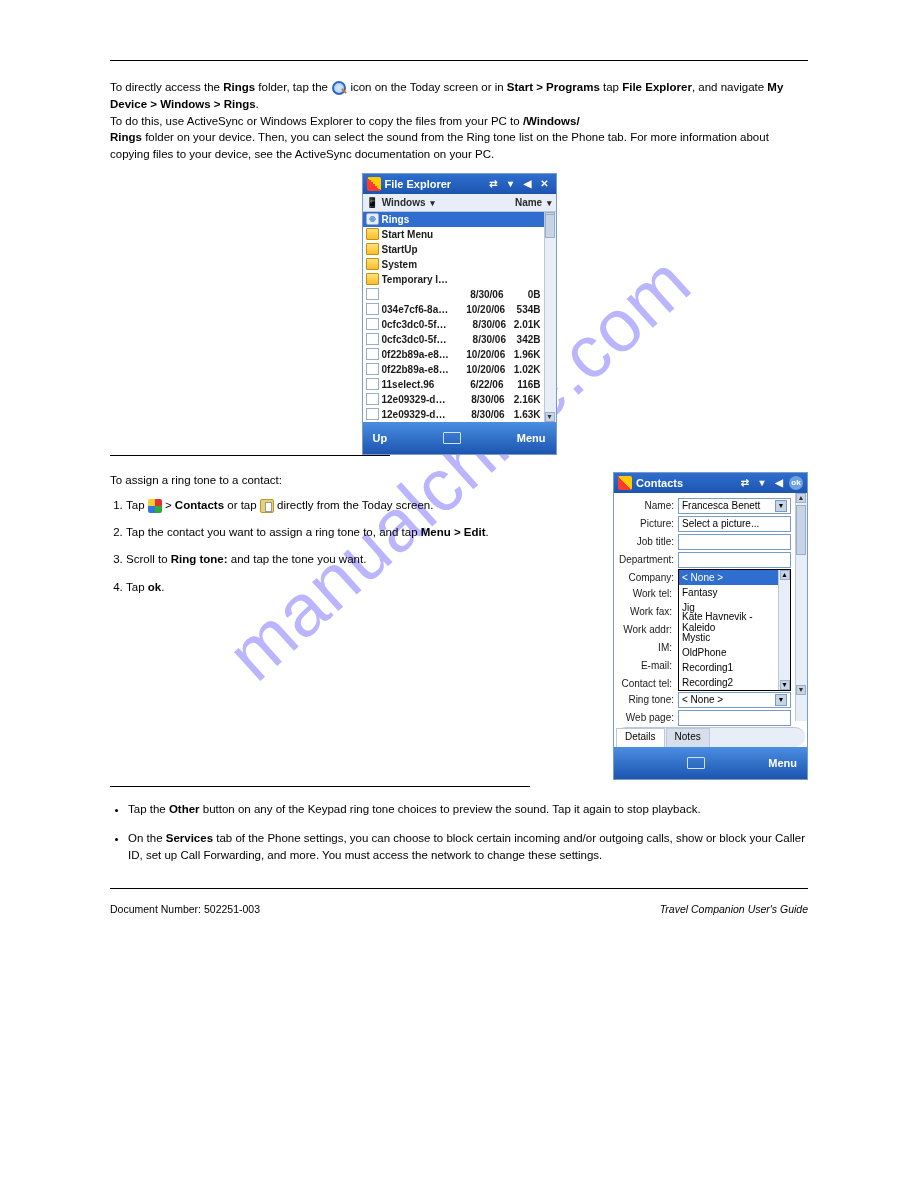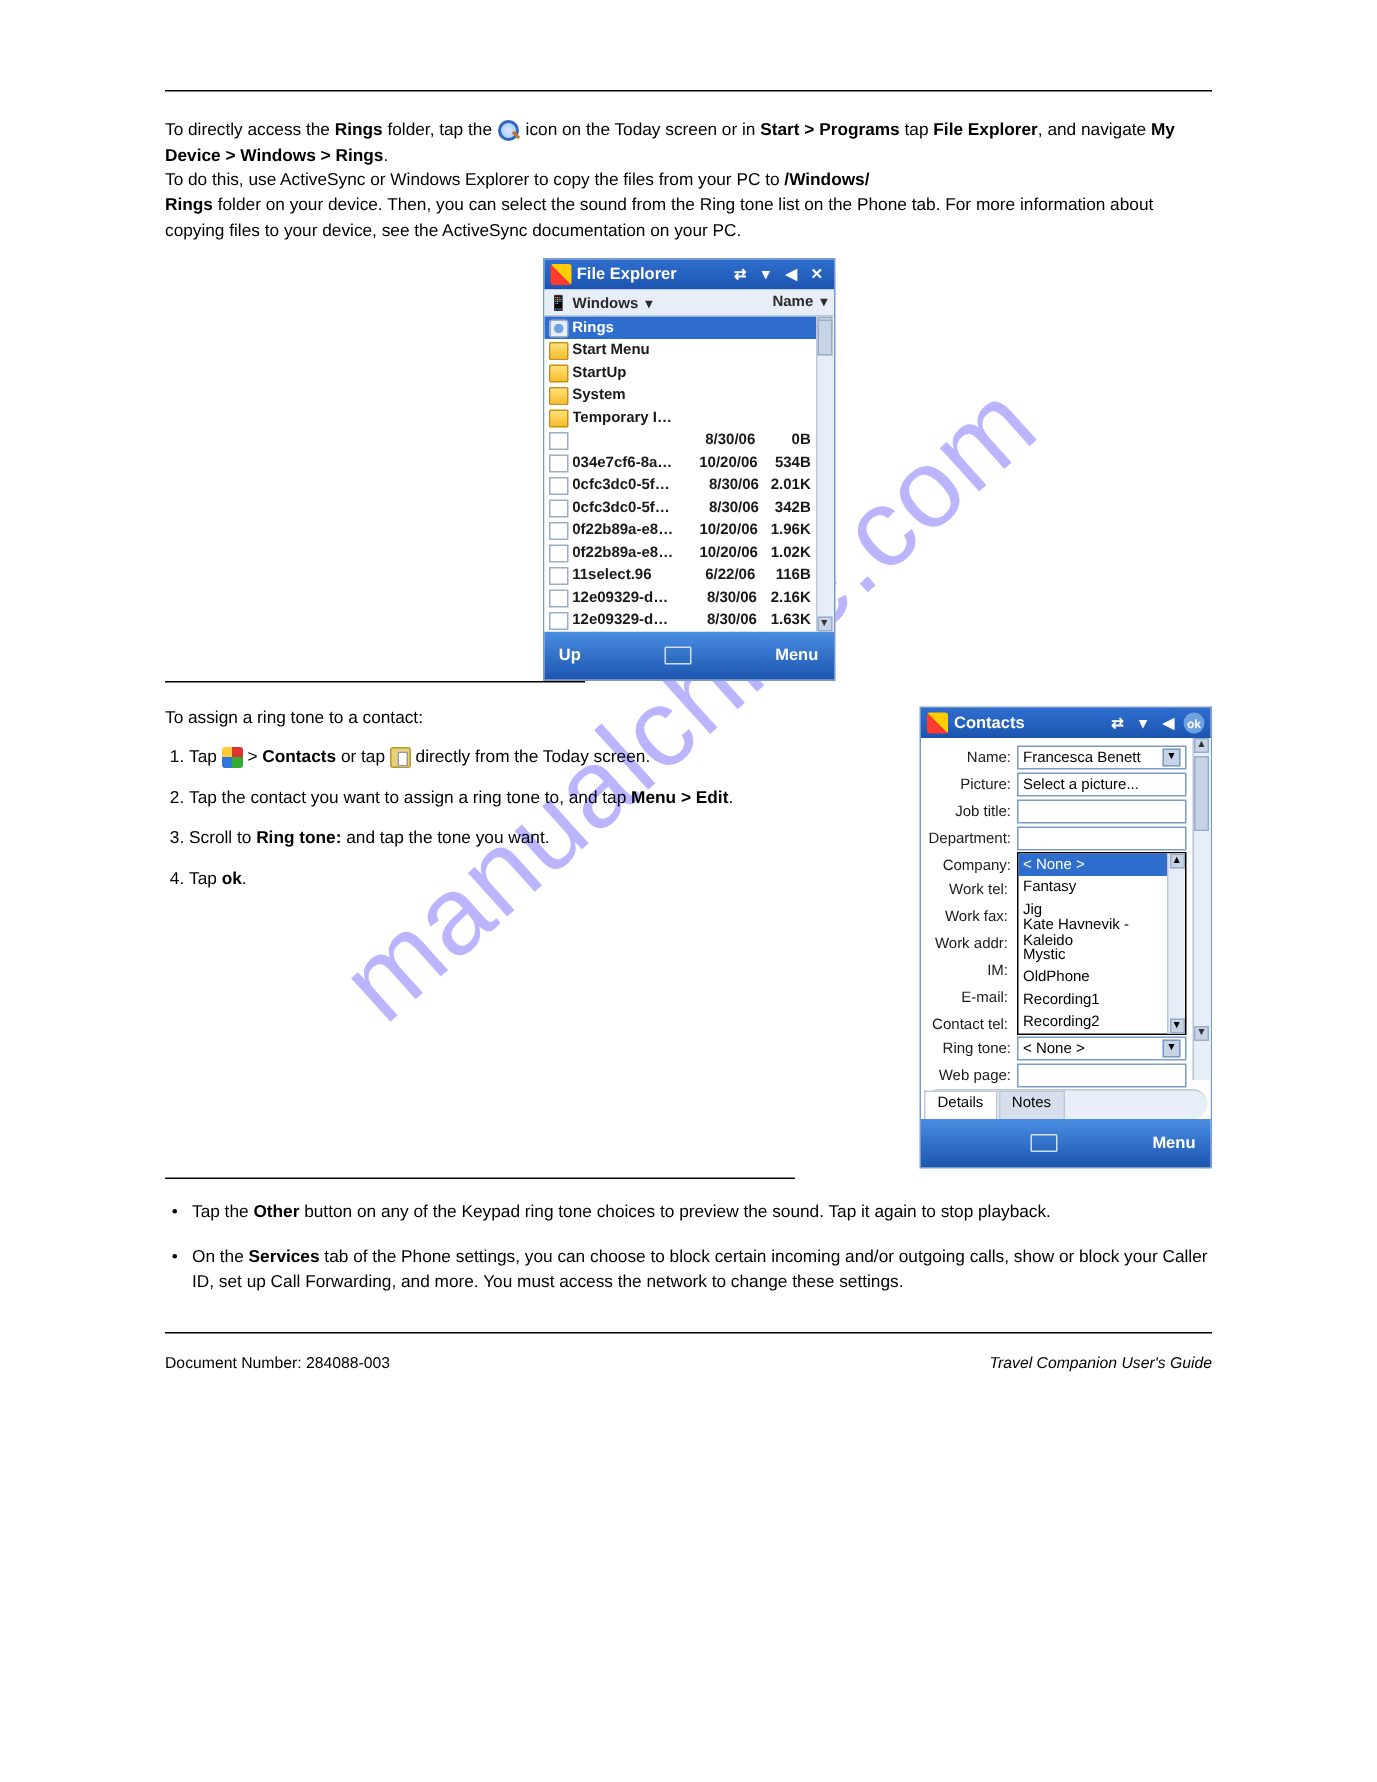--- a/index.html
+++ b/index.html
@@ -524,16 +524,16 @@
 
 
   <hr class="tips-line">
   <ul class="bullets" id="tips-ul">
       <li>Tap the <b>Other</b> button on any of the Keypad ring tone choices to preview the sound. Tap it again to stop playback.</li>
       <li>On the <b>Services</b> tab of the Phone settings, you can choose to block certain incoming and/or outgoing calls, show or block your Caller ID, set up Call Forwarding, and more. You must access the network to change these settings.</li>
     </ul>
 
   <hr class="bot-rule" style="margin-top:24px;">
   <div class="footer-row">
-    <span>Document Number: 284088-003</span>
+    <span>Document Number: 502251-003</span>
     <span style="font-style:italic;">Travel Companion User's Guide</span>
   </div>
 </div>
 
 </body></html>

